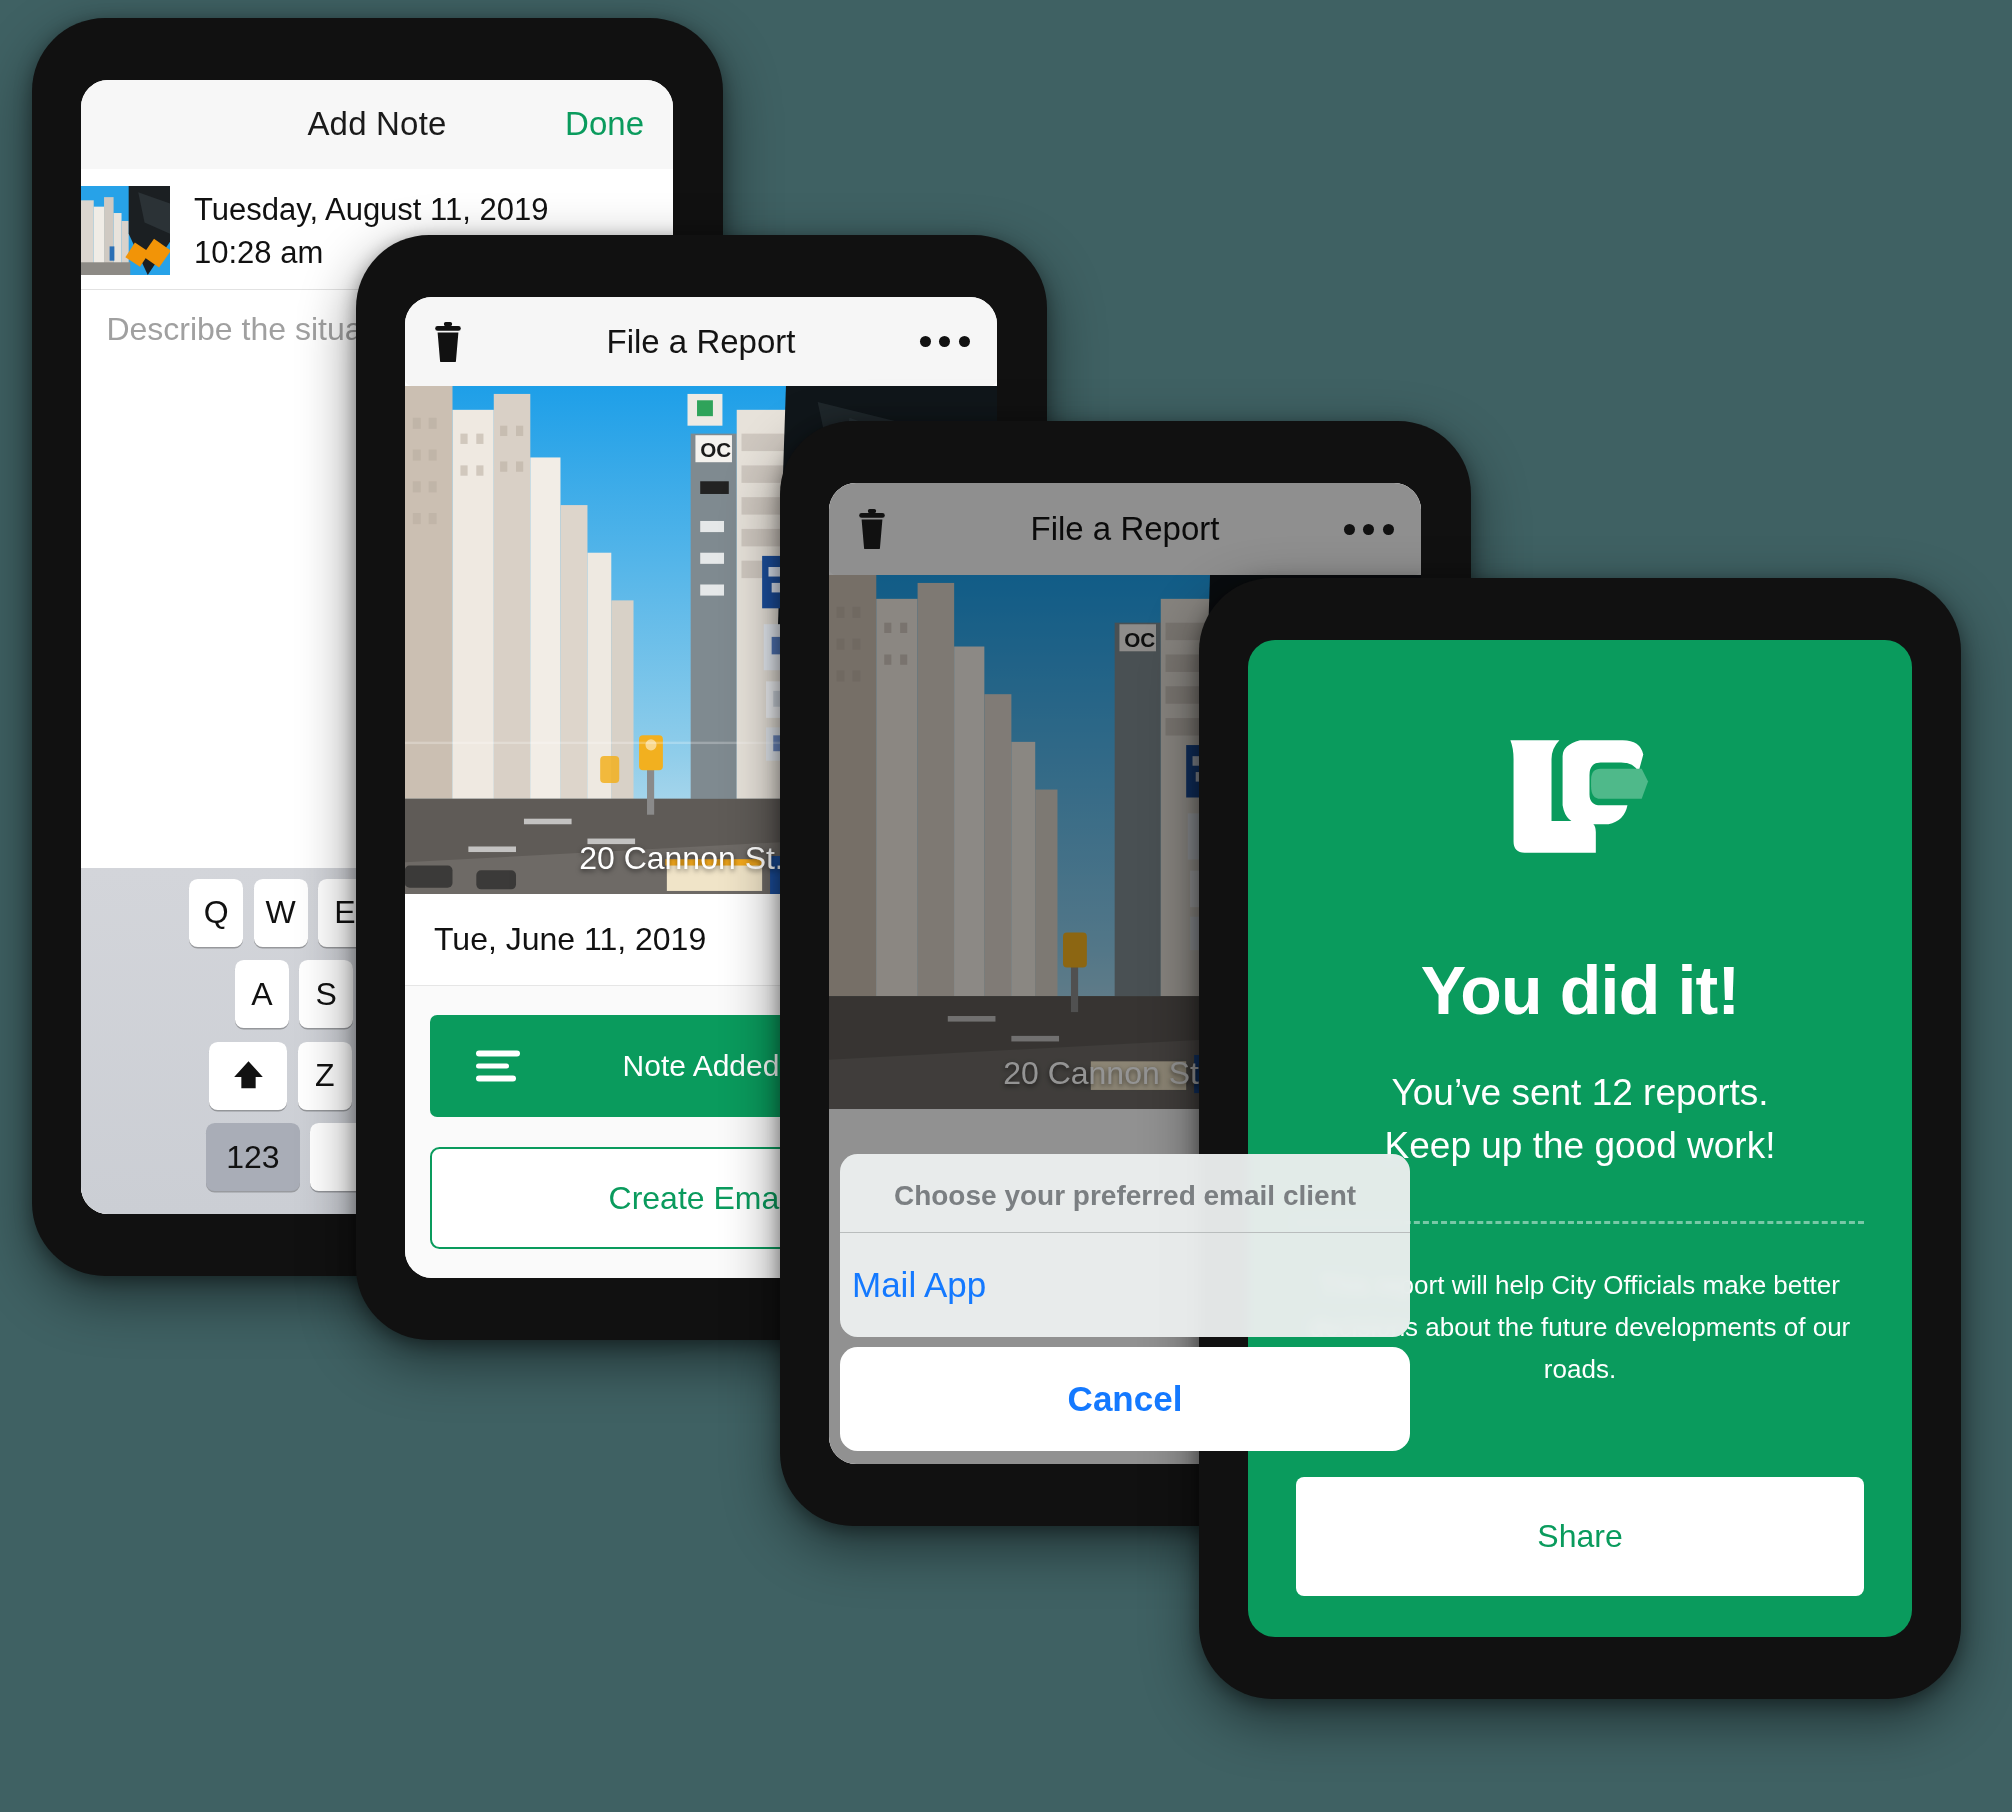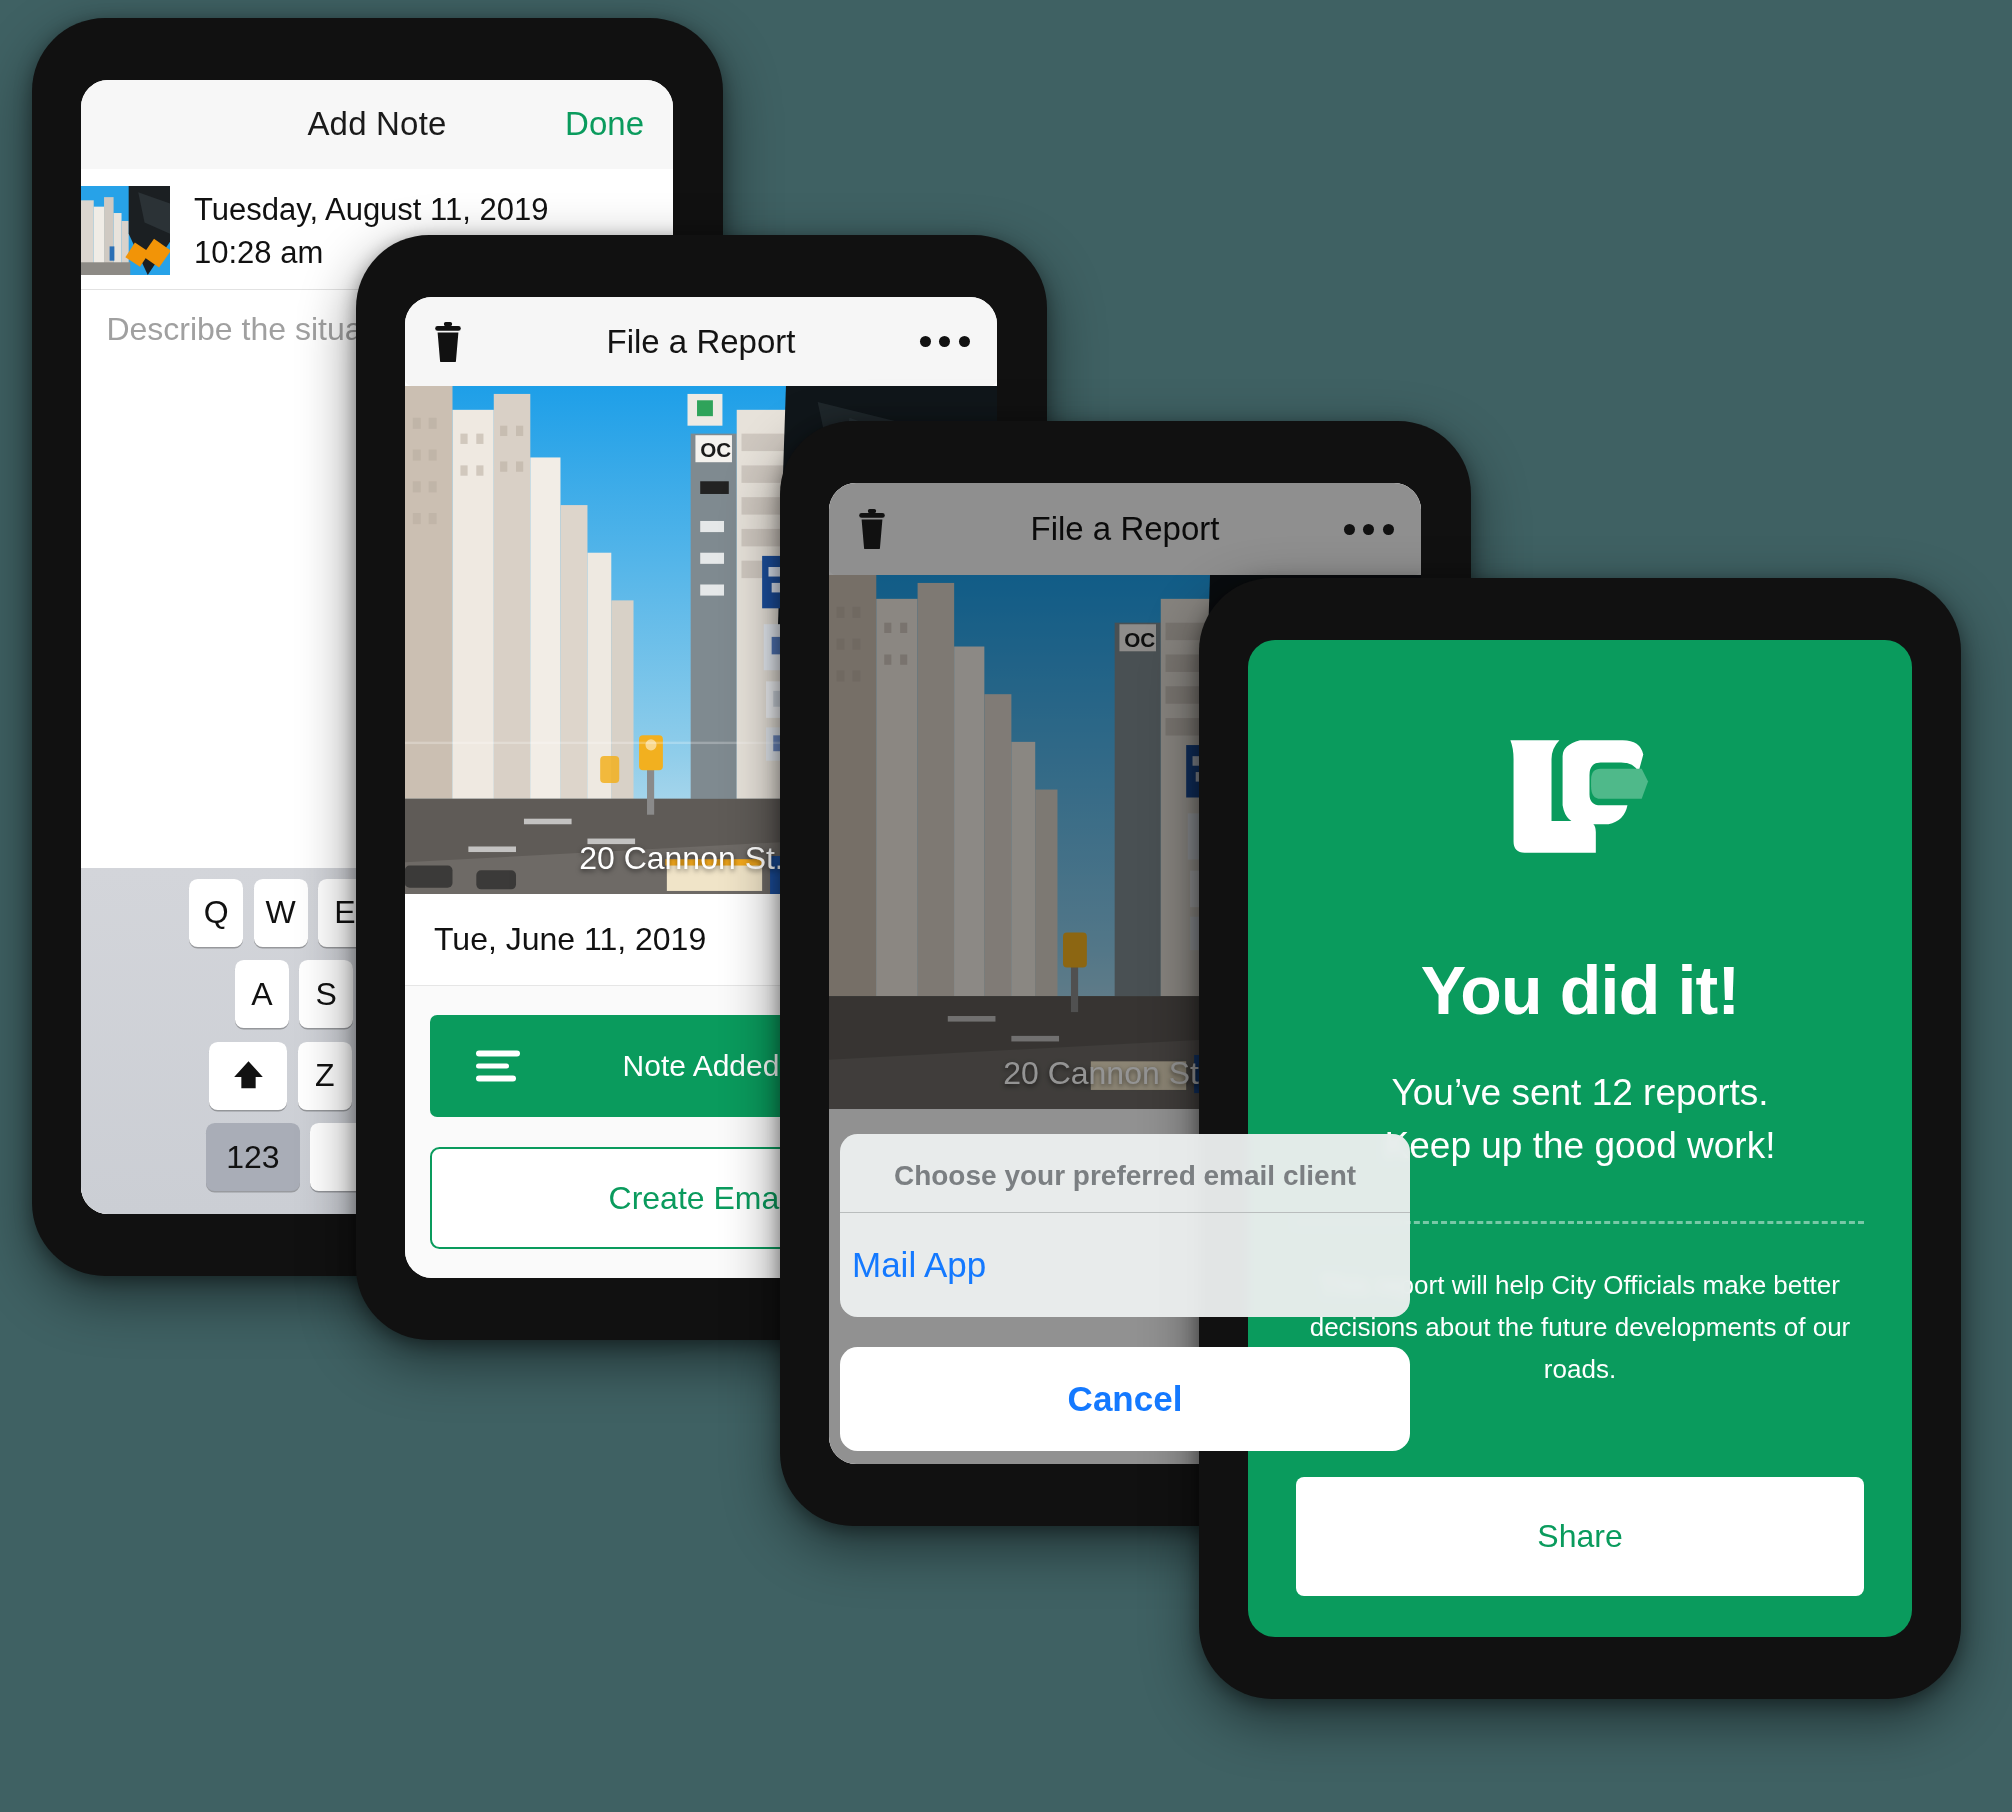--- a/index.html
+++ b/index.html
@@ -143,21 +143,21 @@
   .sheet-head{
     text-align:center;font-size:28px;color:#7b7f82;font-weight:bold;
     padding:25.4px 12.7px 20.6px;border-bottom:0.8px solid #b9bdbd;
   }
   .sheet-item{
     text-align:left;font-size:35px;color:#1479ff;
     padding:32px 12px;border-bottom:0.8px solid #b9bdbd;
   }
   .sheet-item:last-child{border-bottom:none;}
   .sheet-cancel{
-    margin-top:30px;border-radius:17.5px;background:#ffffff;
+    margin-top:10px;border-radius:17.5px;background:#ffffff;
     text-align:center;font-size:35px;font-weight:bold;color:#1479ff;
     padding:32px 8px;
   }
 
   
   .success{
     height:100%;background:#0a9b5d;display:flex;flex-direction:column;
     align-items:center;padding:94px 48px 41px;
   }
   .logo{width:146px;height:125px;margin-bottom:92px;}

